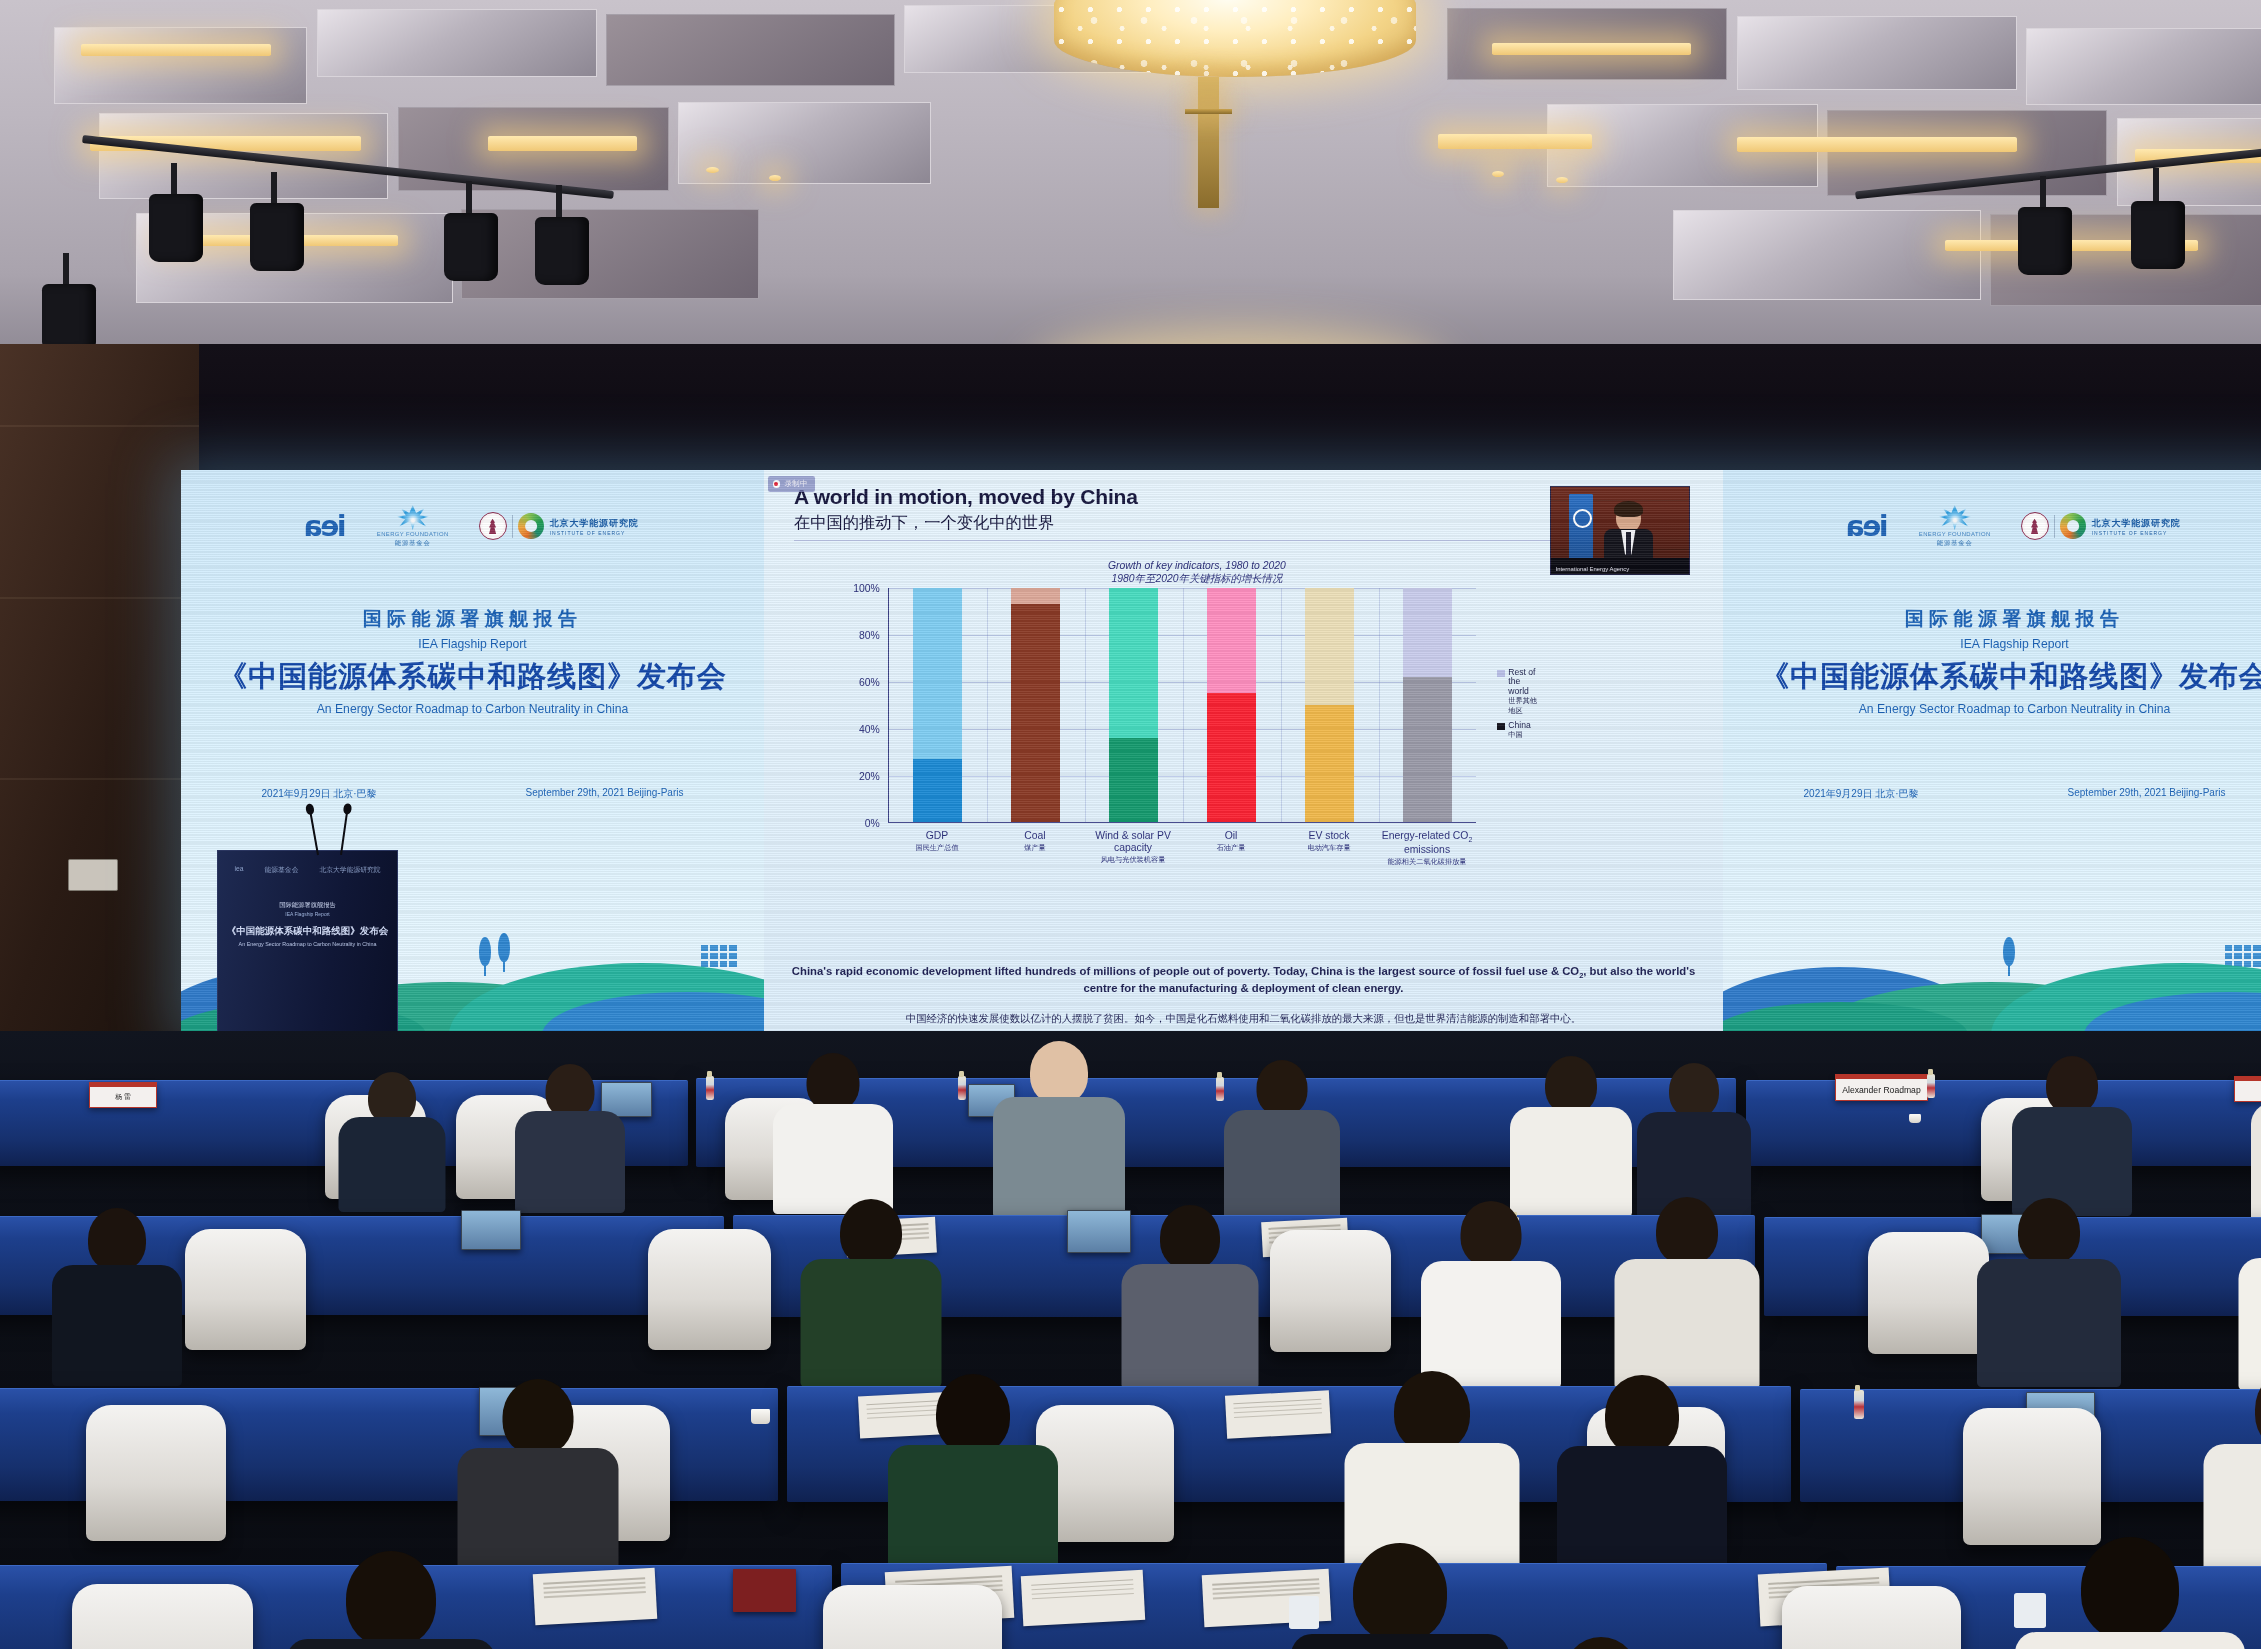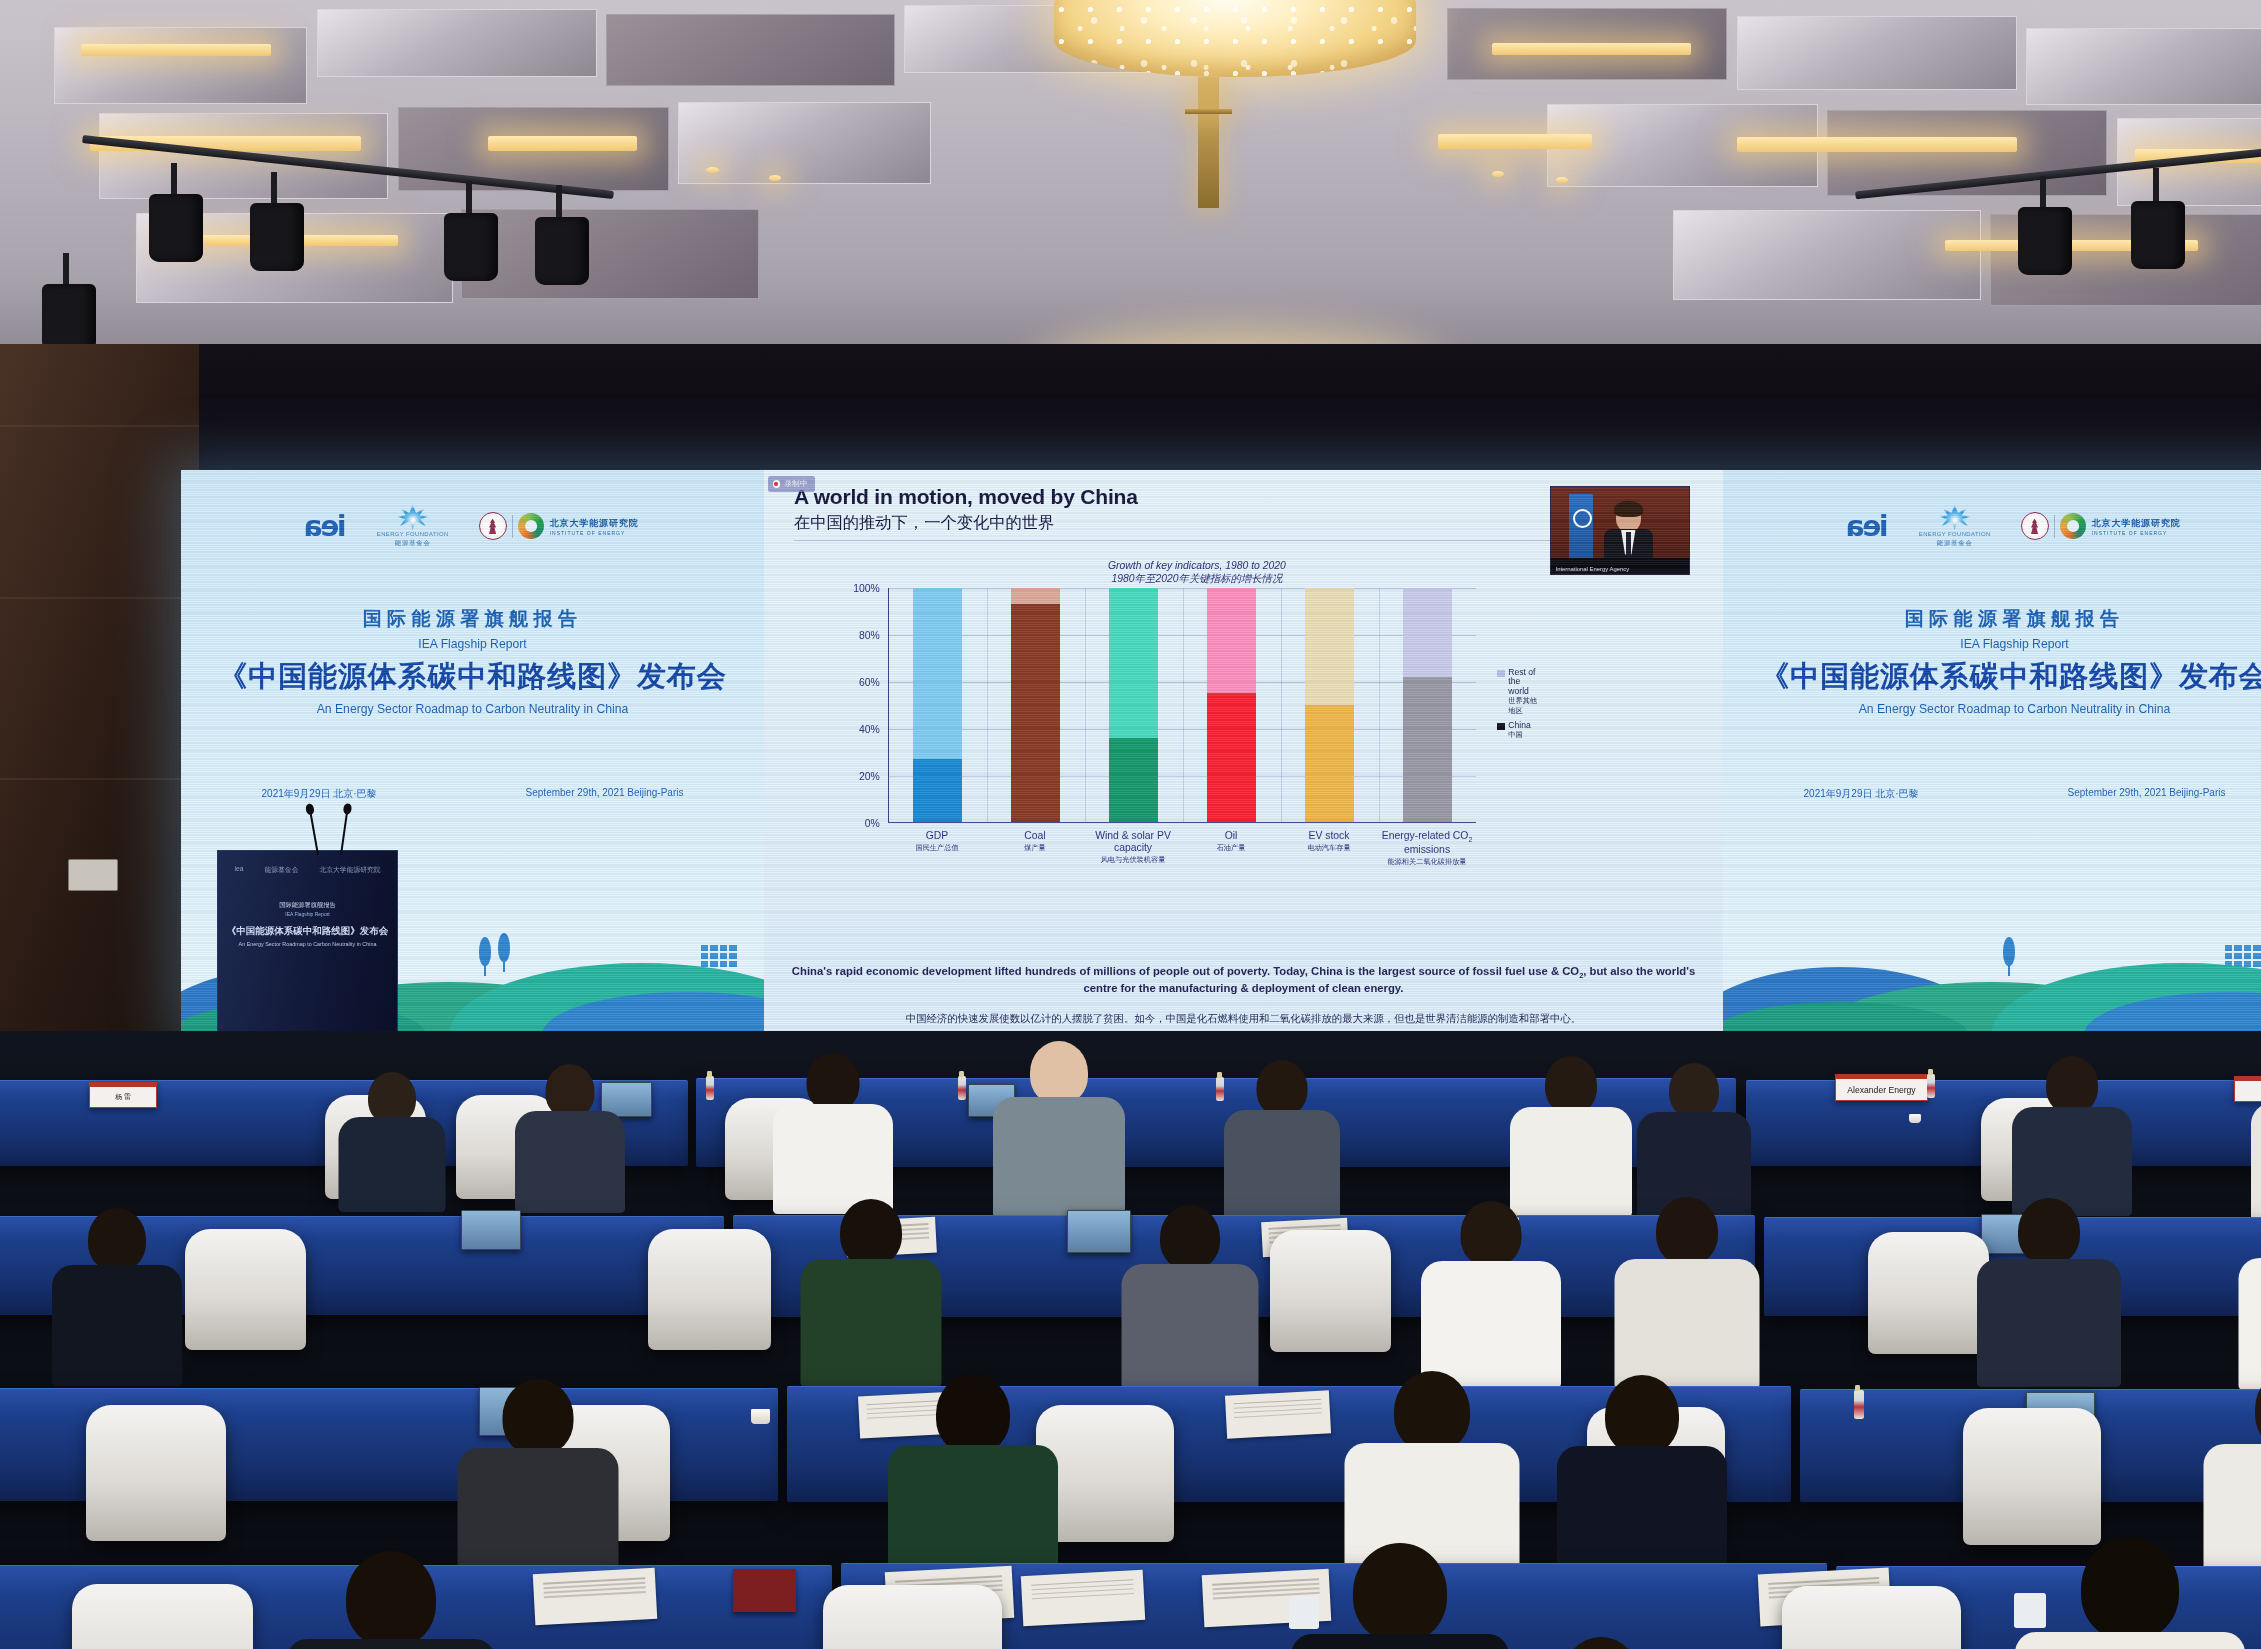--- a/index.html
+++ b/index.html
@@ -619,21 +619,21 @@
       <span class="mic-head"></span>
     </div>
 
   <div class="floor">
 
     <div class="table" style="left:-18px;   top:49px; width:706px; height:86px;"></div>
     <div class="table" style="left:696px;  top:47px; width:1040px; height:89px;"></div>
     <div class="table" style="left:1746px;  top:49px; width:751px; height:86px;"></div>
 
     <div class="namecard" style="left:89px;  top:51px; width:68px; height:26px;">杨  雷</div>
-    <div class="namecard" style="left:1835px; top:43px;  width:93px; height:27px; font-size:8.6px;">Alexander Energy</div>
+    <div class="namecard" style="left:1835px; top:43px;  width:93px; height:27px; font-size:8.6px;">Alexander Roadmap</div>
     <div class="namecard" style="left:2234px; top:45px; width:68px; height:26px;"></div>
 
     <div class="bottle" style="left:706px; top:45px;"></div>
     <div class="bottle" style="left:958px; top:45px;"></div>
     <div class="bottle" style="left:1216px; top:46px;"></div>
     <div class="bottle" style="left:1288px; top:44px;"></div>
     <div class="bottle" style="left:1551px; top:45px;"></div>
     <div class="bottle" style="left:1927px; top:43px;"></div>
 
     <div class="cup" style="left:1909px; top:83px;"></div>

